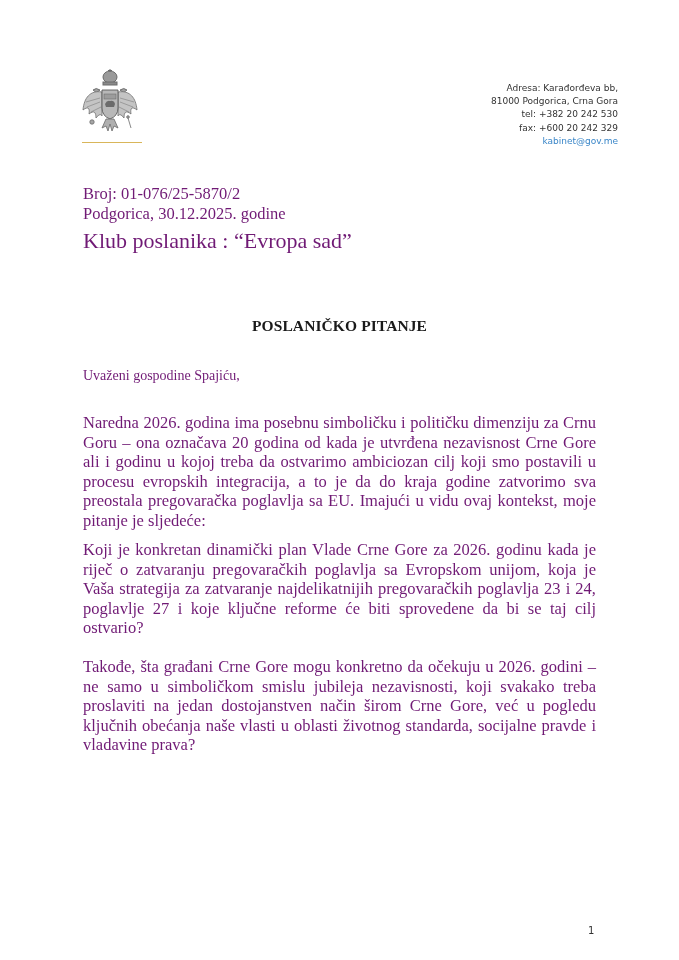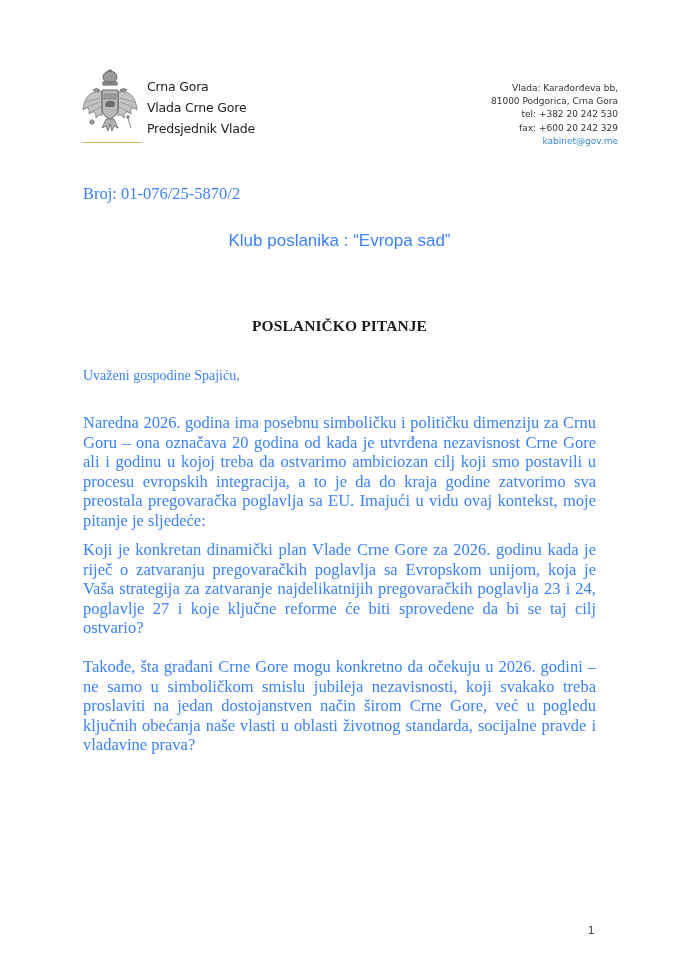--- a/index.html
+++ b/index.html
@@ -61,34 +61,33 @@
   .letterhead-right div { white-space: nowrap; }
   .letterhead-right .email { color: #3a86c8; }
 
   .body-text {
     position: absolute;
     left: 83px;
     width: 513px;
     font-family: "DejaVu Serif", serif;
     font-size: 14.2px;
     line-height: 19.6px;
-    color: #3b82f6;
+    color: #701a75;
   }
   .meta-block {
     top: 184px;
     font-family: "Liberation Serif", serif;
     font-size: 16.5px;
     line-height: 19.5px;
   }
   .recipient-block {
     top: 231px;
-    font-family: Liberation Sans, sans-serif;
-    font-size: 17px;
+    font-family: Liberation Serif, serif;
+    font-size: 22px;
     line-height: 19.5px;
-    text-align: center;
   }
   .title {
     position: absolute;
     left: 0;
     width: 679px;
     top: 317px;
     text-align: center;
     font-family: "Liberation Serif", serif;
     font-weight: bold;
     font-size: 15.5px;
@@ -159,37 +158,33 @@
       <path d="M26 51 L22 60 L26 58 L28 63 L30 56 L32 63 L34 58 L38 60 L34 51 Z"></path>
     </g>
 
     <g stroke="#6a6a6a" stroke-width="0.8" fill="#a5a5a5">
       <circle cx="12" cy="54" r="2.2"></circle>
       <line x1="48" y1="50" x2="51" y2="60"></line>
       <circle cx="48" cy="49" r="1.3"></circle>
     </g>
   </svg>
   <div class="gold-line"></div>
-  <div class="org-lines">
-    <div>Crna Gora</div>
-    <div>Vlada Crne Gore</div>
-    <div>Predsjednik Vlade</div>
-  </div>
 </div>
 
 <div class="letterhead-right">
-  <div>Vlada: Karađorđeva bb,</div>
+  <div>Adresa: Karađorđeva bb,</div>
   <div>81000 Podgorica, Crna Gora</div>
   <div>tel: +382 20 242 530</div>
   <div>fax: +600 20 242 329</div>
   <div class="email">kabinet@gov.me</div>
 </div>
 
 <div class="body-text meta-block">
   <div>Broj: 01-076/25-5870/2</div>
+  <div>Podgorica, 30.12.2025. godine</div>
 </div>
 
 <div class="body-text recipient-block">
   <div>Klub poslanika : “Evropa sad”</div>
 </div>
 
 <div class="title">POSLANIČKO PITANJE</div>
 
 <div class="body-text salutation">Uvaženi gospodine Spajiću,</div>
 

